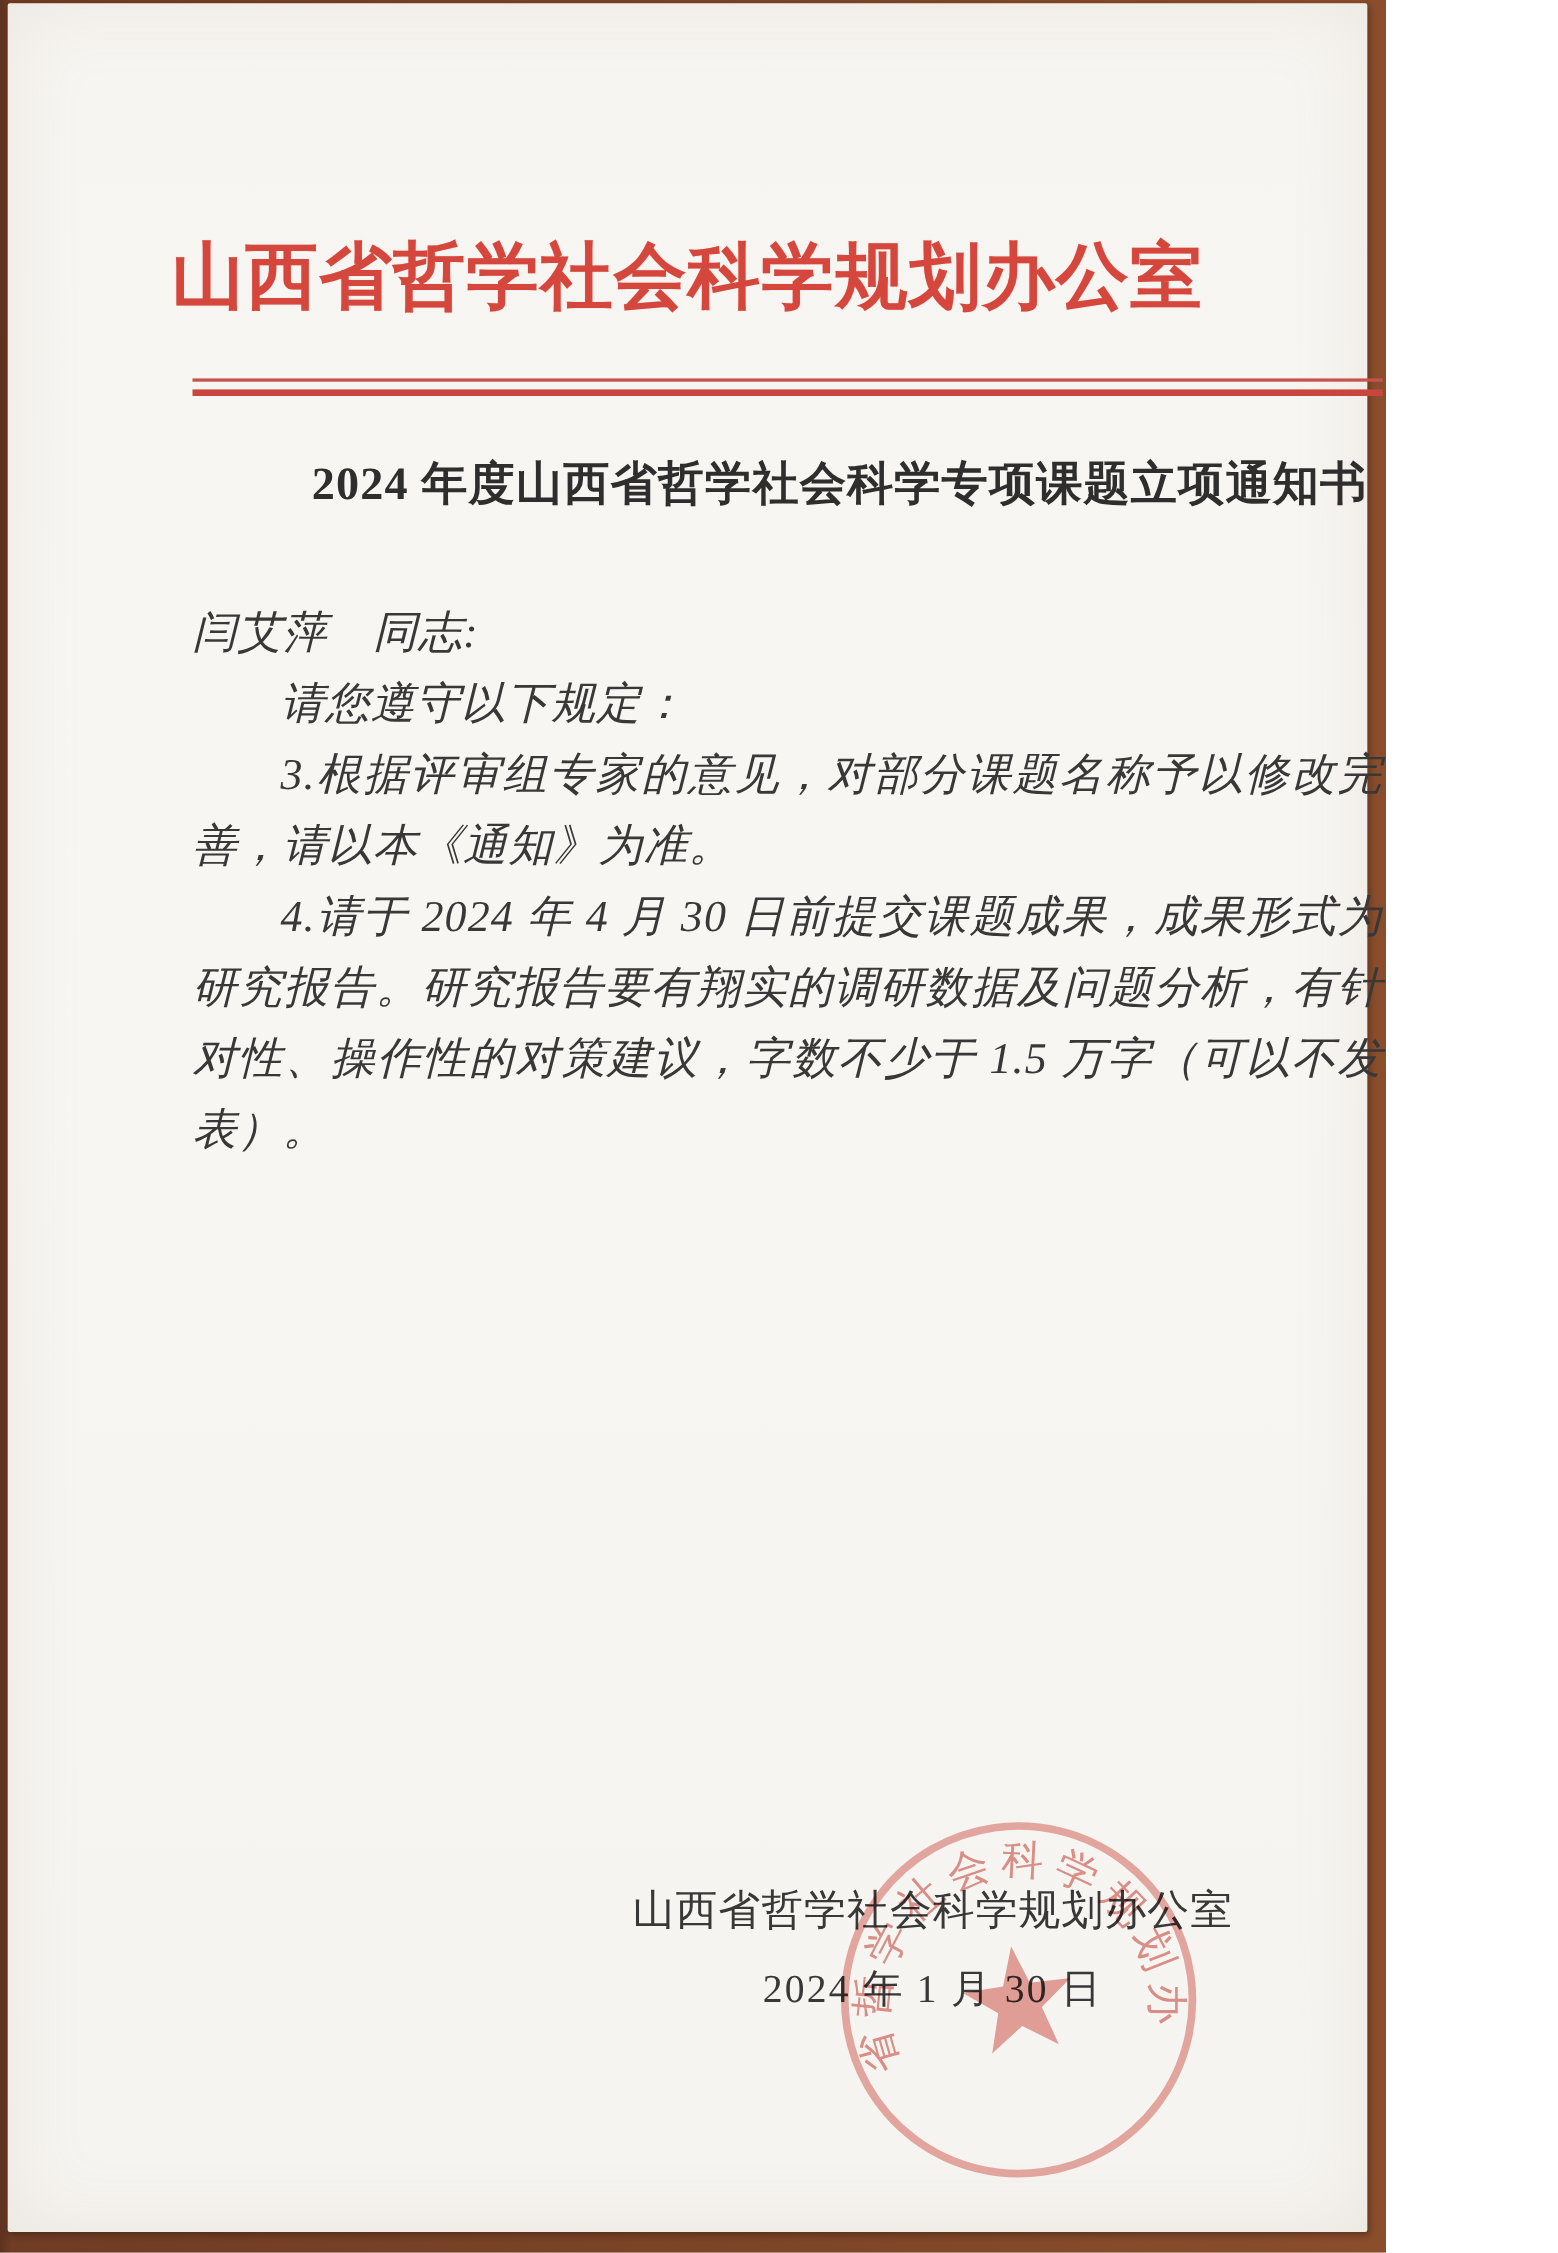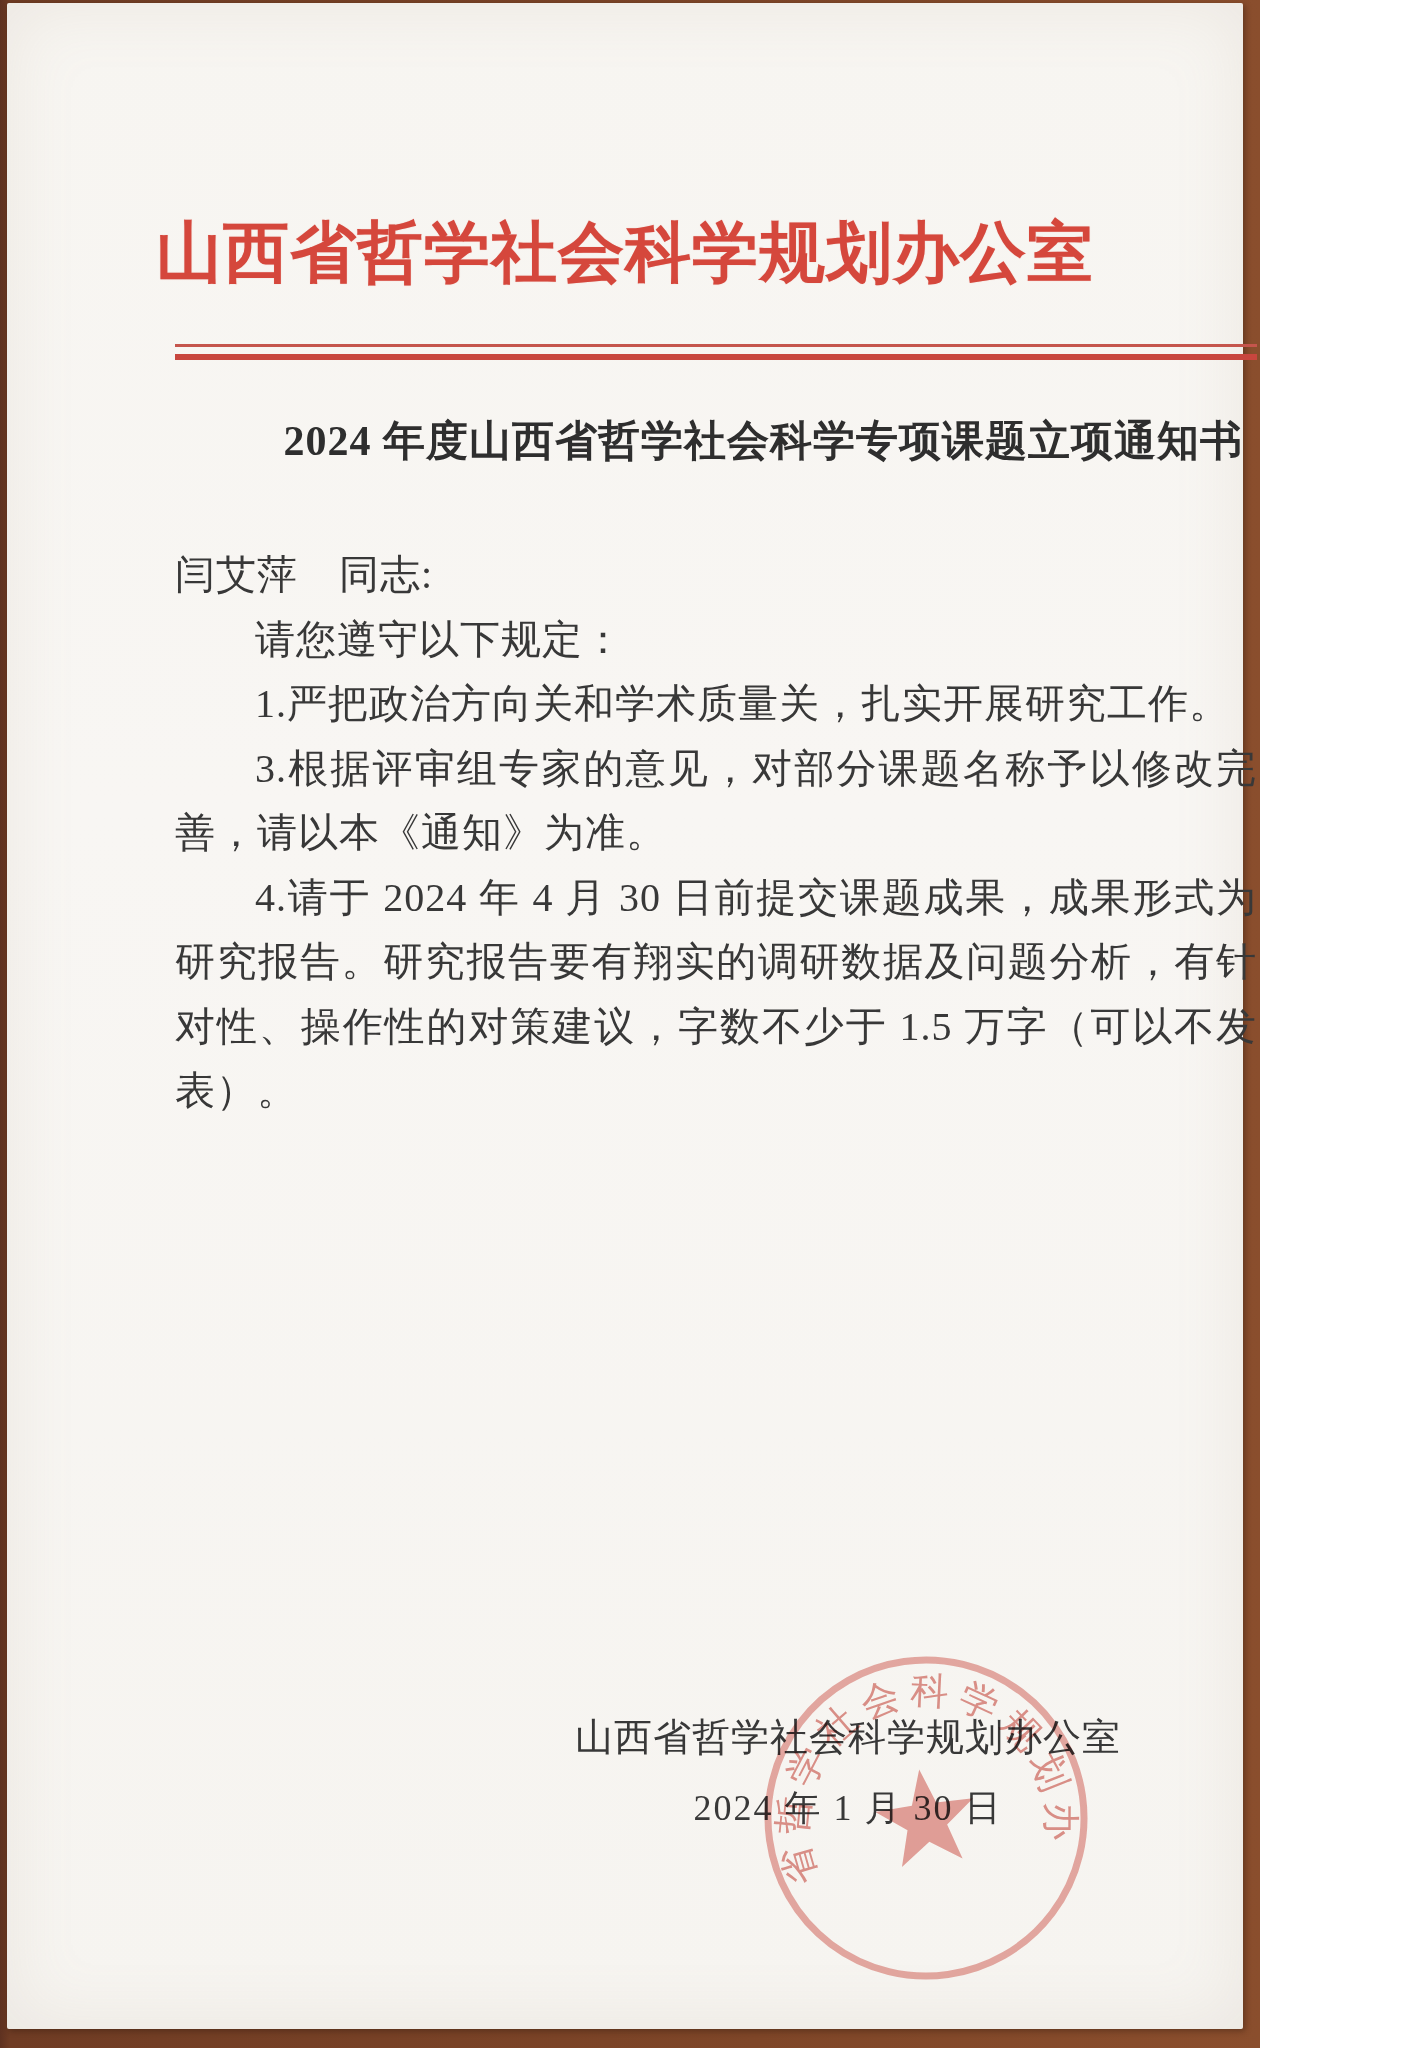--- a/index.html
+++ b/index.html
@@ -45,20 +45,21 @@
   }
   .body-text {
     position: absolute;
     top: 540px; left: 168px;
     width: 1082px;
     font-size: 40px;
     line-height: 64.5px;
     letter-spacing: 1px;
     color: #383838;
     text-align: justify;
+    font-style: italic;
   }
   .body-text p { margin: 0; }
   .indent { text-indent: 2em; }
   .u {
     text-decoration: underline;
     text-underline-offset: 11px;
     text-decoration-thickness: 2px;
     text-decoration-color: #3c3c3c;
   }
   .sign-block {
@@ -90,21 +91,20 @@
 
     <div class="rule rule-thin"></div>
     <div class="rule rule-thick"></div>
 
     <h1 class="doc-title">2024 年度山西省哲学社会科学专项课题立项通知书</h1>
 
     <div class="body-text">
       <p class="salutation">闫艾萍　同志:</p>
       <p class="indent">请您遵守以下规定：</p>
       <div id="rules-list">
-          <p class="indent">1.严把政治方向关和学术质量关，扎实开展研究工作。</p>
           <p class="indent">3.根据评审组专家的意见，对部分课题名称予以修改完善，请以本《通知》为准。</p>
           <p class="indent">4.请于 2024 年 4 月 30 日前提交课题成果，成果形式为研究报告。研究报告要有翔实的调研数据及问题分析，有针对性、操作性的对策建议，字数不少于 1.5 万字（可以不发表）。</p>
         </div>
     </div>
 
     <div class="sign-block">
       <div class="sign-org">山西省哲学社会科学规划办公室</div>
       <div class="sign-date">2024 年 1 月 30 日</div>
     </div>
 

